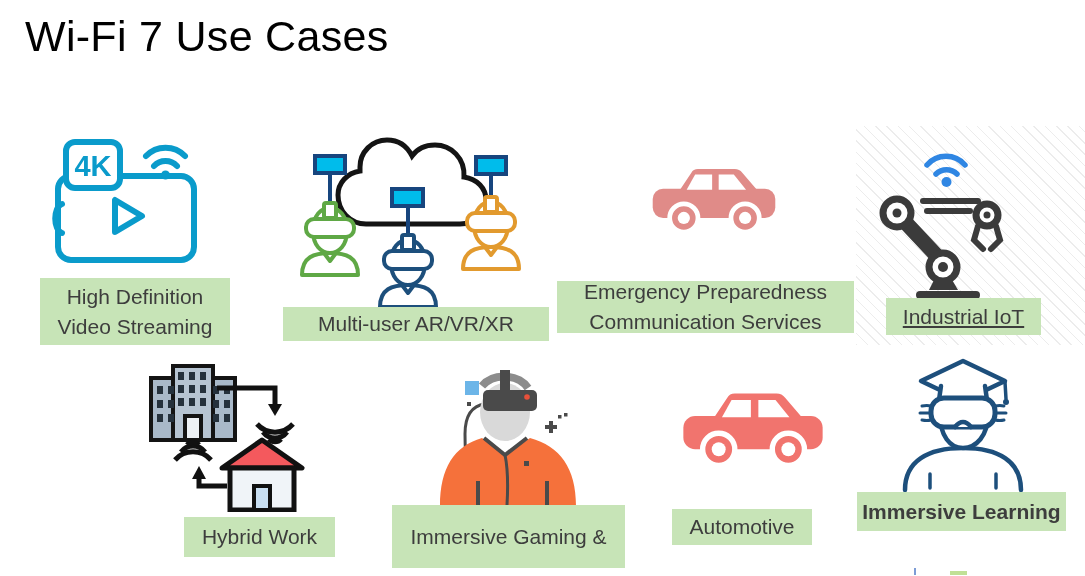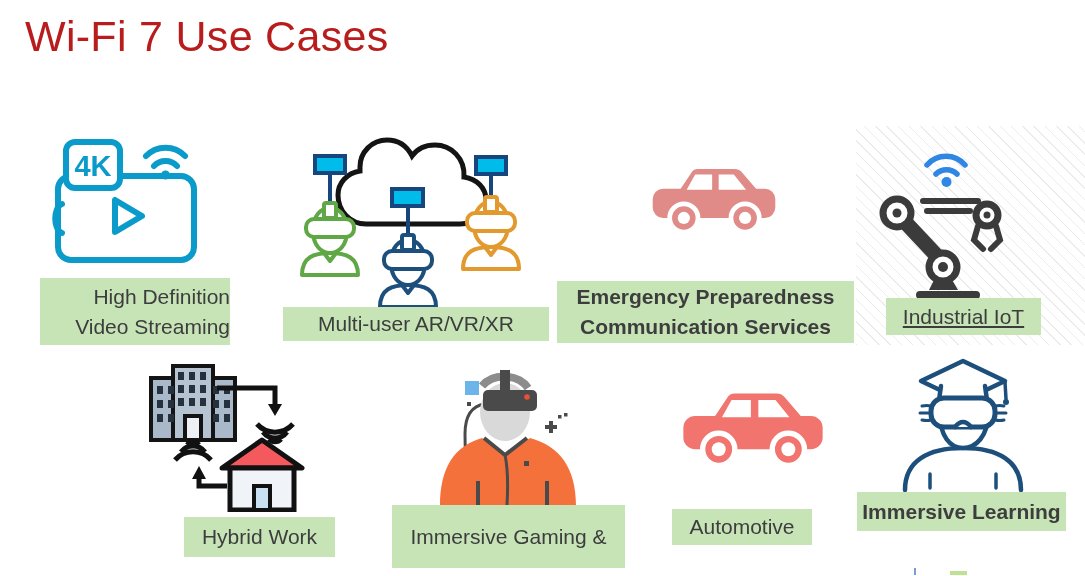--- a/index.html
+++ b/index.html
@@ -1,30 +1,30 @@
 <!DOCTYPE html>
 <html><head>
 <meta charset="utf-8">
 <style>
   html,body{margin:0;padding:0;background:#fff;}
   .canvas{position:relative;width:1085px;height:576px;background:#ffffff;overflow:hidden;
           font-family:"Liberation Sans",sans-serif;}
   .title{position:absolute;left:25px;top:12px;font-size:43px;font-weight:400;
-         color:#b91c1c;letter-spacing:.3px;margin:0;}
+         color:#000000;letter-spacing:.3px;margin:0;}
   .label{position:absolute;background:#C7E4B7;color:#3D3D3D;display:flex;flex-direction:column;
          align-items:center;justify-content:center;text-align:center;font-size:21px;line-height:1.42;
          z-index:2;}
   .label span{display:block;}
   .icon{position:absolute;z-index:1;}
   .hatch{position:absolute;left:856px;top:126px;width:229px;height:219px;z-index:0;
          background:repeating-linear-gradient(45deg, rgba(170,170,170,.22) 0 1px, transparent 1px 8px);}
   
-  .l-hd{left:40px;top:278px;width:190px;height:67px;align-items:flex-end;}
+  .l-hd{left:40px;top:278px;width:190px;height:67px;}
   .l-mu{left:283px;top:307px;width:266px;height:34px;}
-  .l-ep{left:557px;top:281px;width:297px;height:62px;font-weight:bold;}
+  .l-ep{left:557px;top:281px;width:297px;height:52px;}
   .l-ii{left:886px;top:298px;width:155px;height:37px;text-decoration:underline;}
   .l-hw{left:184px;top:517px;width:151px;height:40px;}
   .l-ig{left:392px;top:505px;width:233px;height:63px;gap:25px;}
   .l-au{left:672px;top:473px;width:140px;height:36px;margin-top:36px;}
   .l-il{left:857px;top:492px;width:209px;height:39px;font-weight:bold;}
   
   .i-hd{left:52px;top:130px;}
   .i-mu{left:288px;top:115px;}
   .i-ep{left:648px;top:162px;}
   .i-wf{left:919px;top:146px;}

